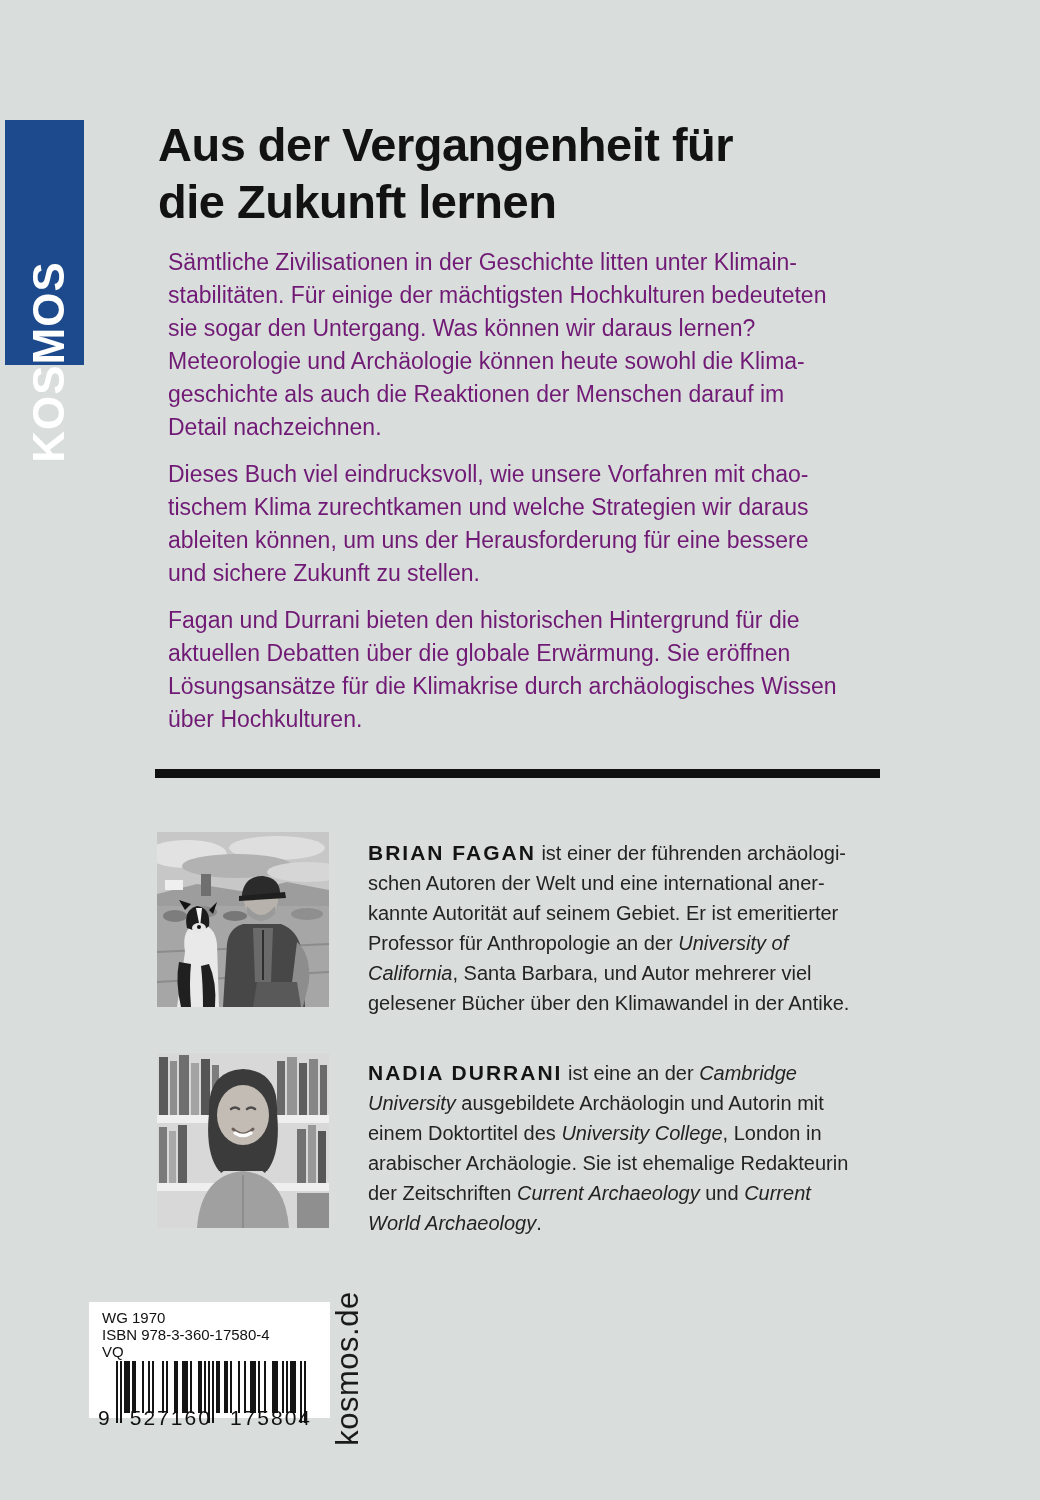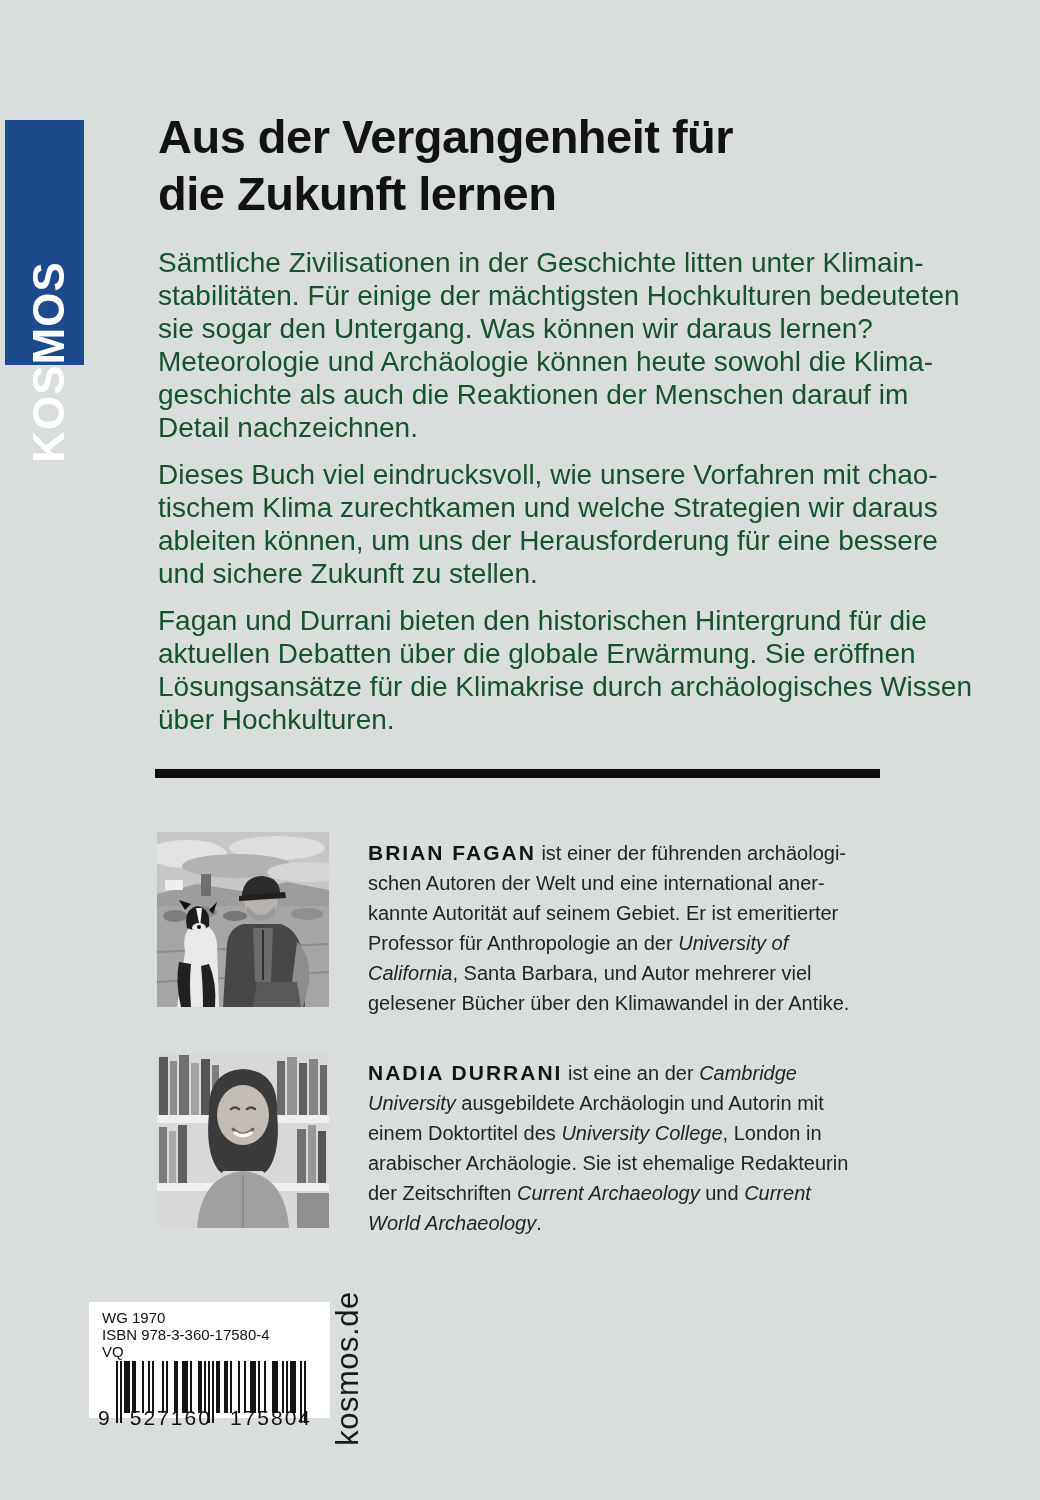--- a/index.html
+++ b/index.html
@@ -20,29 +20,29 @@
   }
   .kosmos-text {
     left:-76px; top:217px; width:240px; height:50px;
     transform:rotate(-90deg);
     display:flex; align-items:center; justify-content:center;
     color:#ffffff; font-weight:700; font-size:44px; letter-spacing:1px;
   }
 
   
   .page-title {
-    left:158px; top:108px;
+    left:158px; top:116px;
     font-size:47px; font-weight:700; line-height:57px;
     letter-spacing:-0.5px; color:#121212;
     white-space:pre;
   }
   .body-copy { left:158px; top:246px; }
   .para {
-    font-size:28px; line-height:33px; color:#14532d;
-    white-space:pre; margin-bottom:14px;
+    font-size:23px; line-height:33px; color:#701a75;
+    white-space:pre; margin-bottom:14px;margin-left:10px;
   }
 
   .divider {
     left:155px; top:769px; width:725px; height:9px;
     background:#101010;
   }
 
   
   .photo-frame { width:172px; height:175px; overflow:hidden; }
   .photo-brian { left:157px; top:832px; }

